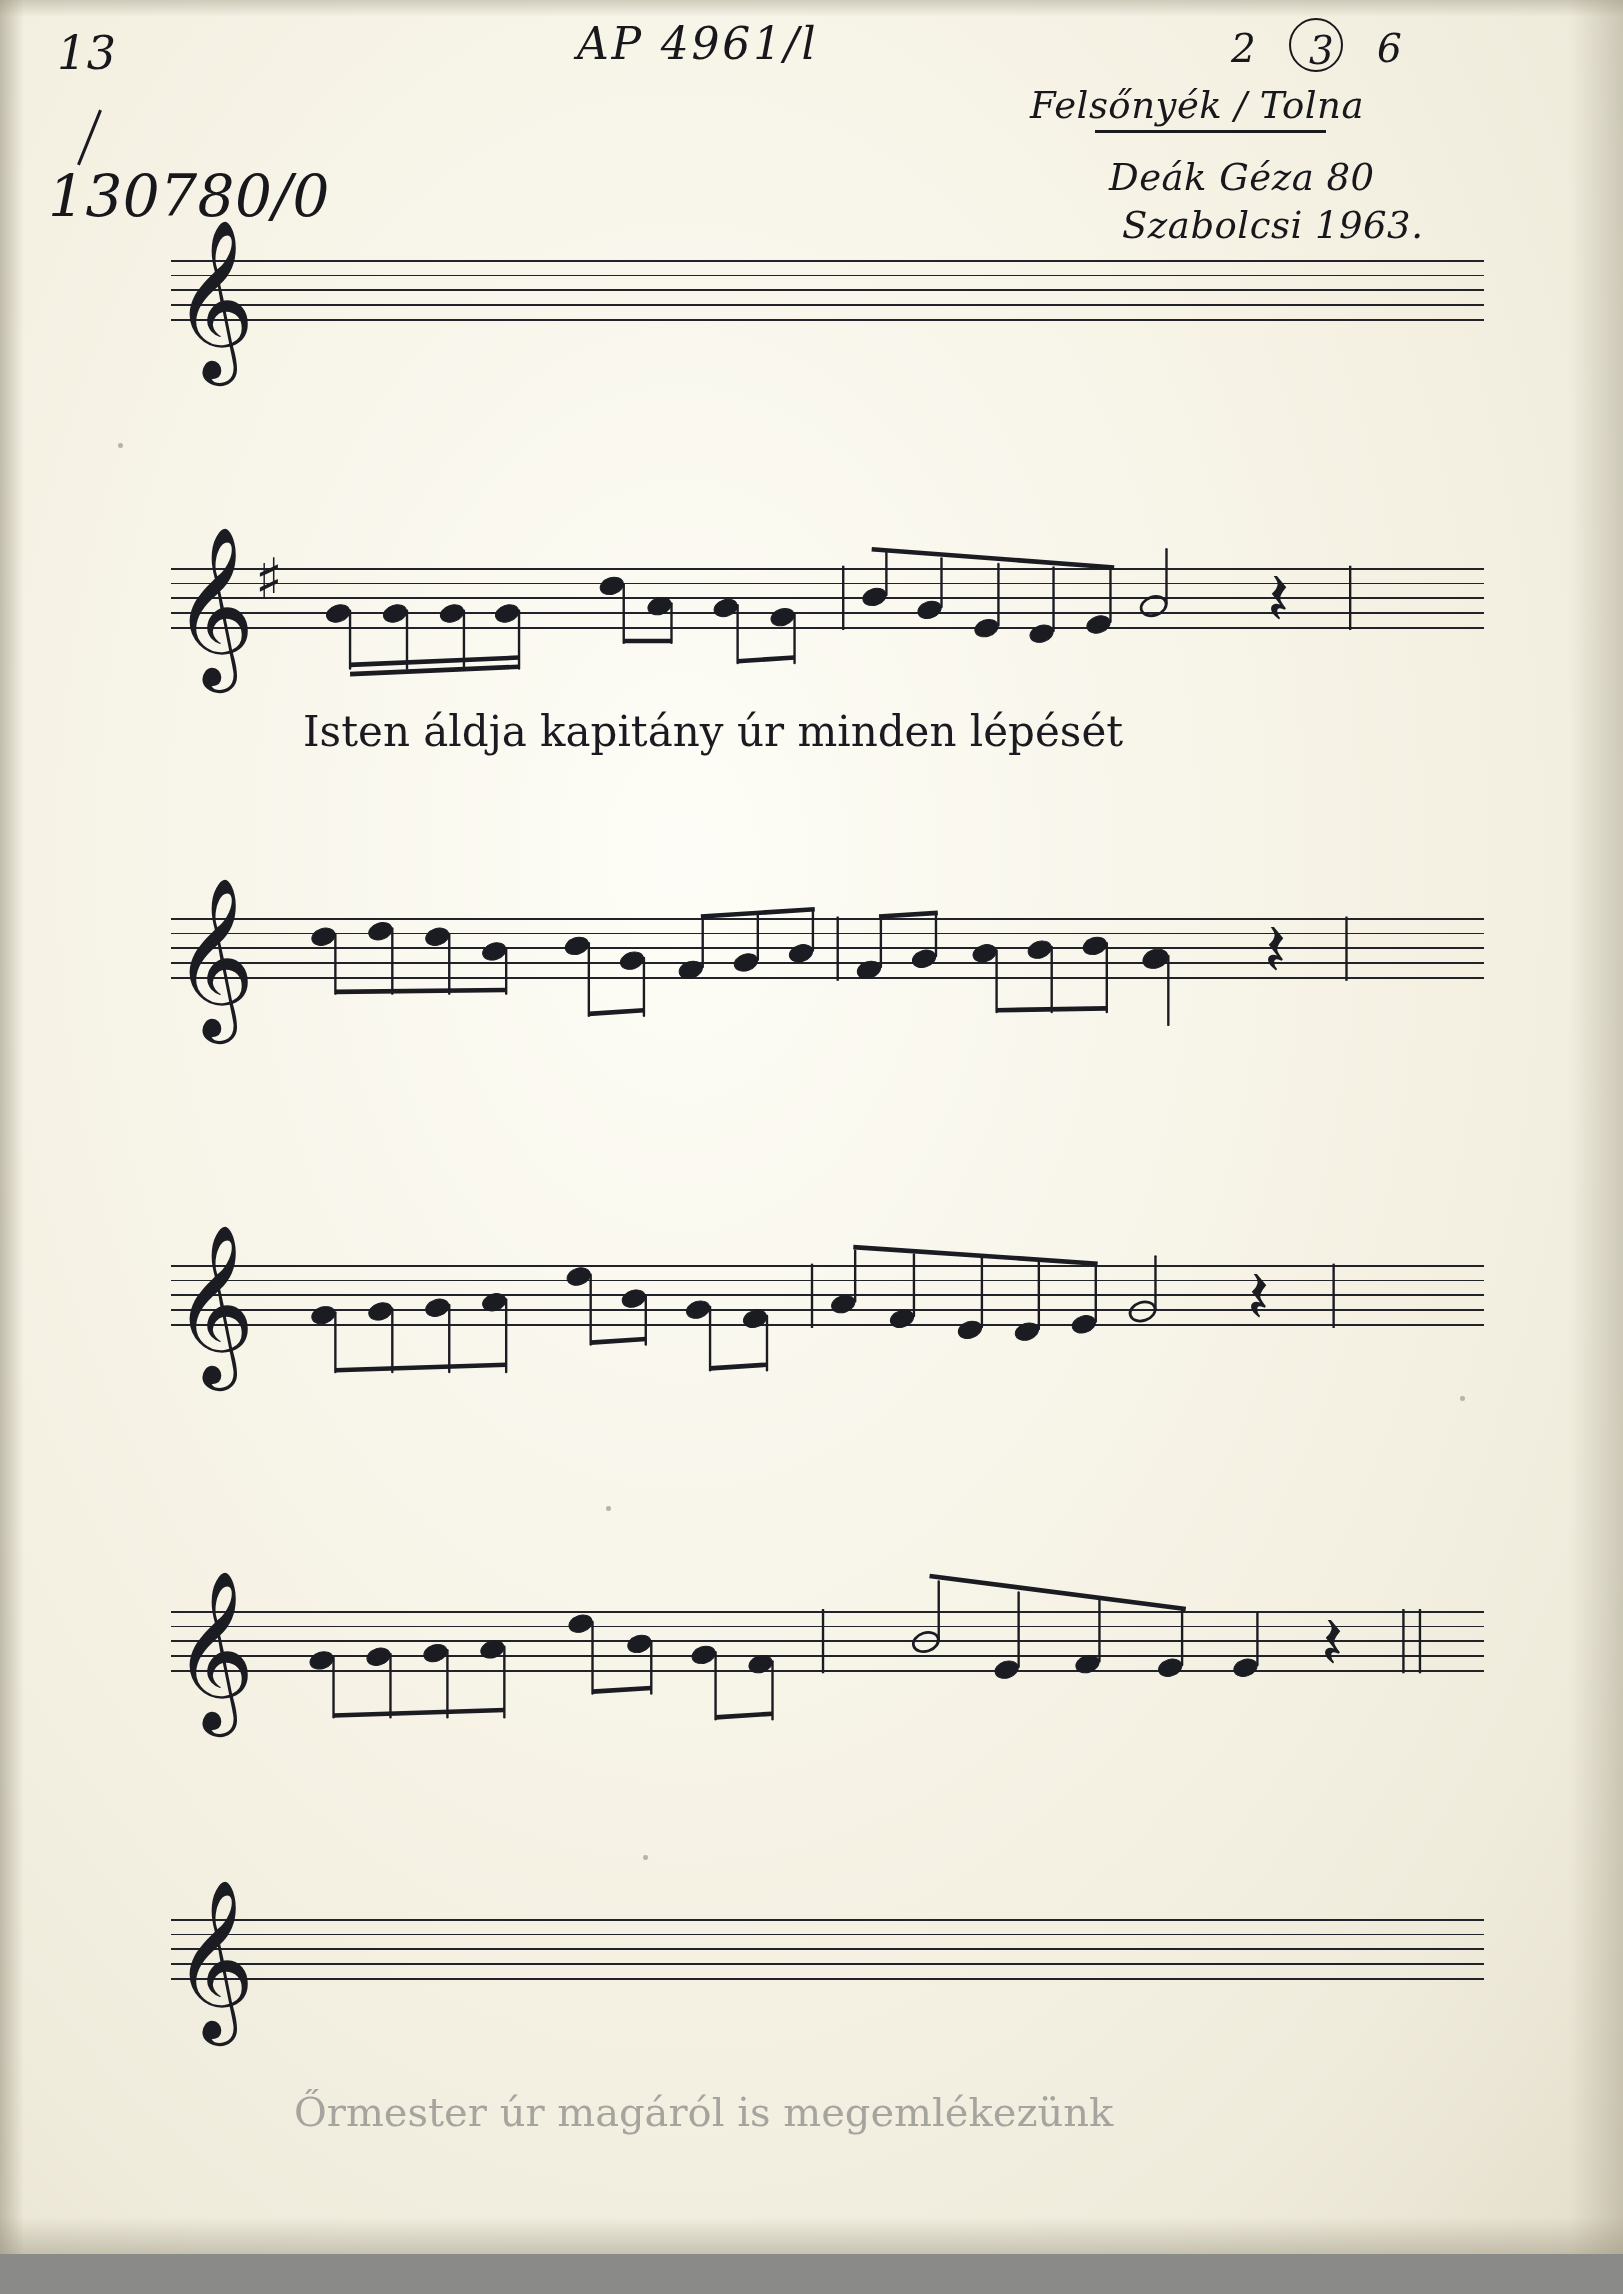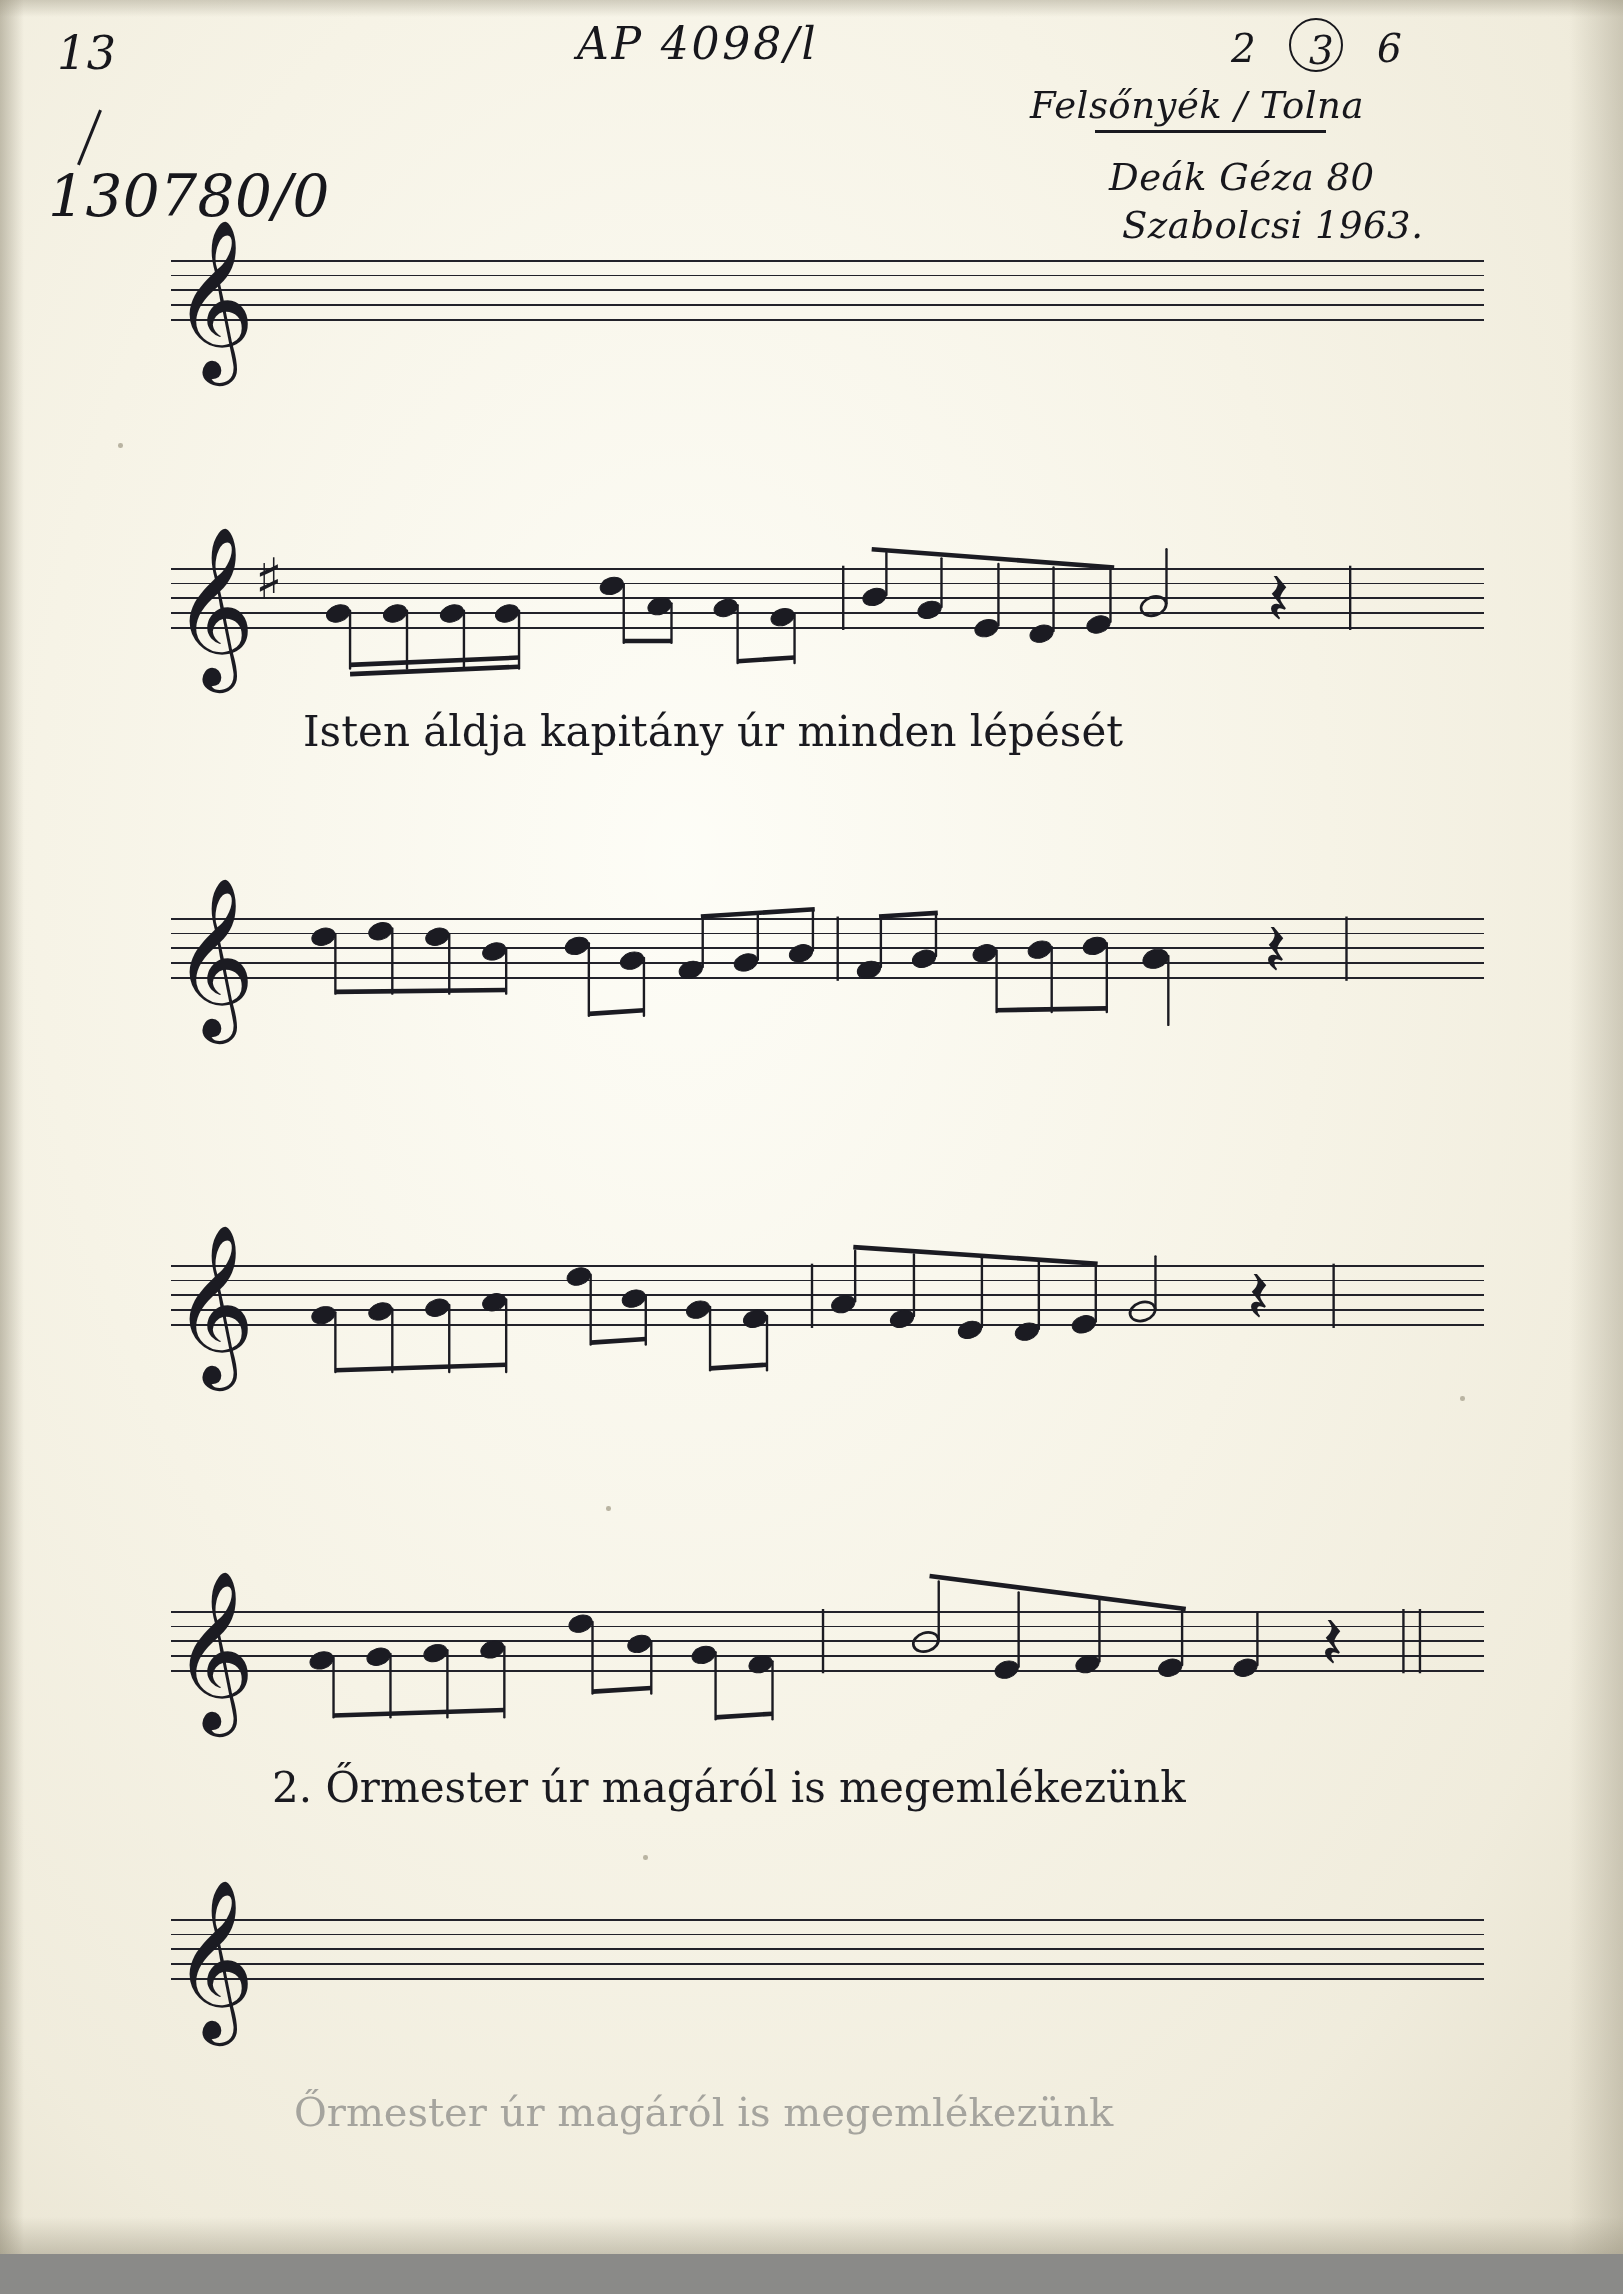--- a/index.html
+++ b/index.html
@@ -130,21 +130,21 @@
 <body>
 
 <div class="page">
 
   <div class="paper-tint"></div>
 
   <div class="hand" style="left:57px; top:26px; font-size:46px;">13</div>
   <div class="slash-mark" style="left:88px; top:108px; width:2.8px; height:59px; transform: rotate(22deg);"></div>
   <div class="hand" style="left:48px; top:162px; font-size:58px;">130780/0</div>
 
-  <div class="hand" style="left:577px; top:18.4px; font-size:44px; letter-spacing:2.8px;">AP 4098/l</div>
+  <div class="hand" style="left:577px; top:18.4px; font-size:44px; letter-spacing:2.8px;">AP 4961/l</div>
 
   <div class="hand" style="left:1231px; top:26px; font-size:39px;">2</div>
   <div class="hand" style="left:1309px; top:27.5px; font-size:39px;">3</div>
   <div class="circle-mark" style="left:1289px; top:18.4px; width:50px; height:50px;"></div>
   <div class="hand" style="left:1377px; top:26px; font-size:39px;">6</div>
 
   <div class="hand" style="left:1030px; top:84px; font-size:37px;">Felsőnyék / Tolna</div>
   <div class="underline-mark" style="left:1095px; top:130px; width:231px; height:2.8px;"></div>
 
   <div class="hand" style="left:1109px; top:156px; font-size:37px;">Deák Géza 80</div>
@@ -380,21 +380,20 @@
 
       <ellipse cx="1356" cy="1816" rx="13" ry="9" transform="rotate(-18 1356 1816)"></ellipse>
       <line class="stem" x1="1369" y1="1813" x2="1369" y2="1756"></line>
 
       <line class="barline" x1="1528" y1="1752" x2="1528" y2="1822"></line>
       <line class="barline" x1="1546" y1="1752" x2="1546" y2="1822" stroke-width="5"></line>
     </g>
   </svg>
   <div class="rest-glyph" style="left:1321px; top:1600px; font-size:73px;">𝄽</div>
 
-  <div class="lyric" style="left:272px; top:1763px; font-size:42px;">2. Őrmester úr magáról is megemlékezünk</div>
 
   <div class="stave" style="left:171px; top:1919px; width:1313px; height:61px;">
     <div class="line l0"></div>
     <div class="line l1"></div>
     <div class="line l2"></div>
     <div class="line l3"></div>
     <div class="line l4"></div>
   </div>
   <div class="clef" style="left:173px; top:1890px; font-size:138px;">𝄞</div>
 

